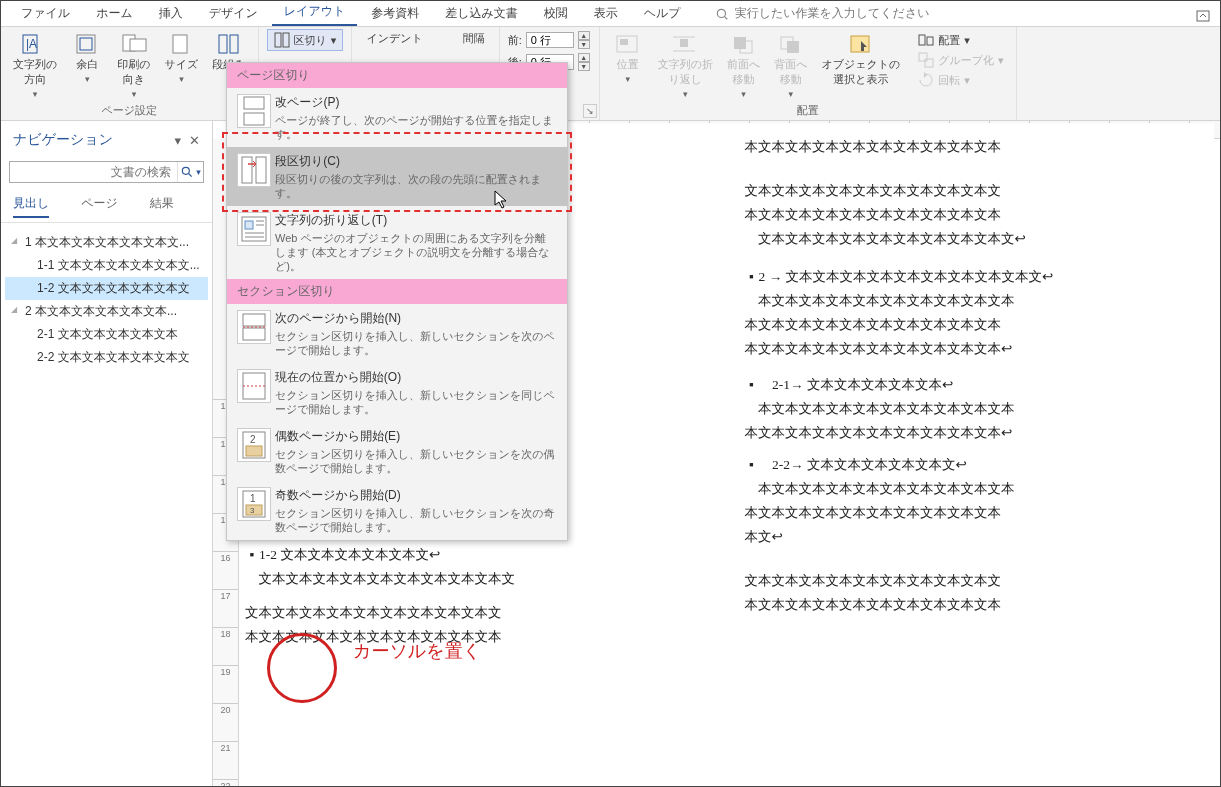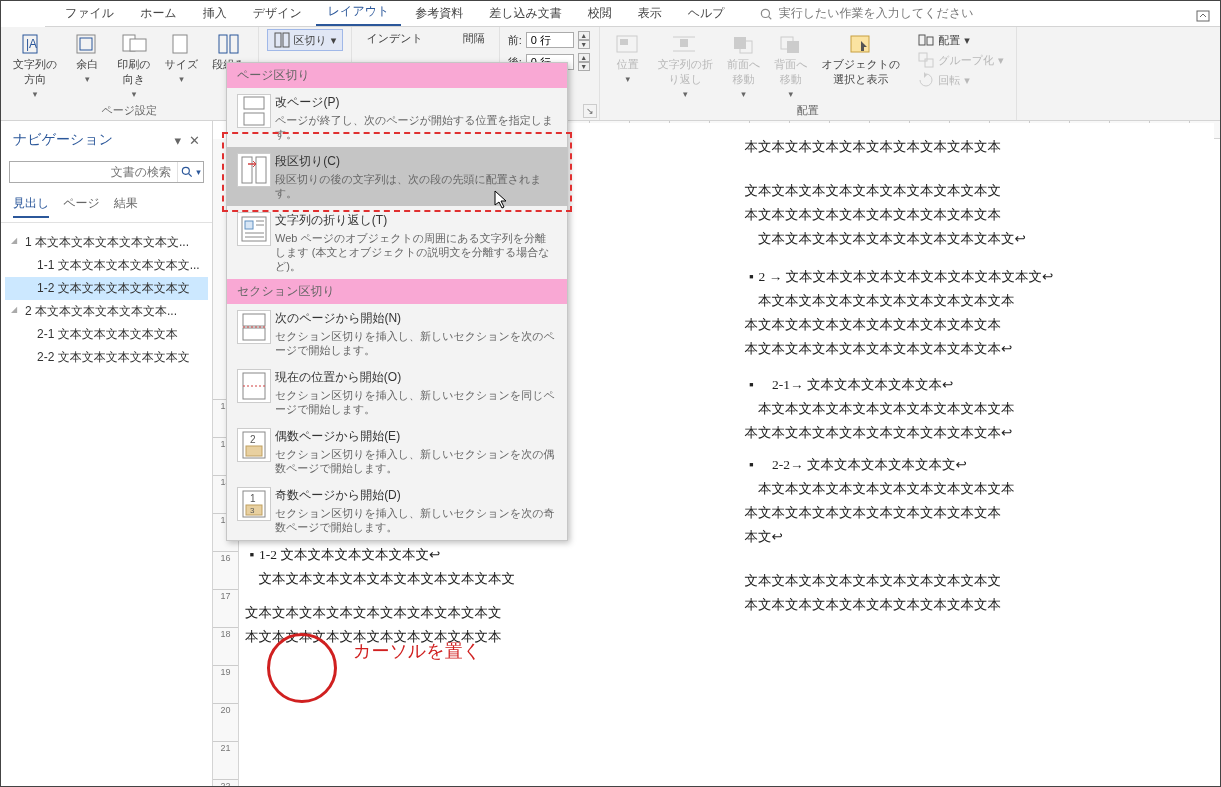--- a/index.html
+++ b/index.html
@@ -1,17 +1,17 @@
 <!DOCTYPE html>
 <html><head>
 <meta charset="utf-8">
 <style>
 * { box-sizing: border-box; margin: 0; padding: 0; }
 body { font-family: "Yu Gothic UI", "Meiryo", sans-serif; font-size: 12px; background: #fff; color: #333; overflow: hidden; width: 1221px; height: 787px; border: 1px solid #444; }
-.tabs { display: flex; background: #fff; border-bottom: 1px solid #d4d4d4; height: 26px; align-items: flex-end; padding-left: 8px; gap: 2px; margin-left: 44px; }
+.tabs { display: flex; background: #fff; border-bottom: 1px solid #d4d4d4; height: 26px; align-items: flex-end; padding-left: 8px; gap: 2px; }
 .tab { padding: 4px 12px; font-size: 12px; color: #444; cursor: pointer; }
 .tab.active { color: #2b579a; border-bottom: 2px solid #2b579a; }
 .tell-me { display: flex; align-items: center; gap: 6px; color: #777; margin-left: 12px; padding: 4px 8px; }
 .collapse-btn { margin-left: auto; padding: 4px 10px; color: #555; }
 .ribbon { display: flex; background: #f3f3f3; border-bottom: 1px solid #d4d4d4; height: 94px; }
 .rgroup { border-right: 1px solid #e1e1e1; padding: 4px 8px 2px; display: flex; flex-direction: column; justify-content: space-between; }
 .rgroup-label { text-align: center; font-size: 11px; color: #666; padding-top: 2px; }
 .rgroup-content { display: flex; gap: 6px; align-items: flex-start; }
 .big-btn { display: flex; flex-direction: column; align-items: center; gap: 2px; padding: 2px 4px; font-size: 11px; color: #444; min-width: 40px; text-align: center; }
 .big-btn.disabled { color: #b8b8b8; }
@@ -26,21 +26,21 @@
 .dlauncher { position: absolute; bottom: 2px; right: 2px; width: 14px; height: 14px; border: 1px solid #ccc; font-size: 9px; text-align: center; line-height: 12px; color: #666; }
 .rgroup { position: relative; }
 
 .main { display: flex; height: calc(787px - 26px - 94px - 2px); }
 .nav-pane { width: 212px; border-right: 1px solid #d4d4d4; background: #fff; display: flex; flex-direction: column; }
 .nav-title { padding: 10px 12px 8px; font-size: 14px; color: #2b579a; display: flex; align-items: center; justify-content: space-between; }
 .nav-close { color: #666; font-size: 13px; }
 .nav-search { display: flex; margin: 4px 8px; border: 1px solid #ababab; }
 .nav-search input { flex: 1; border: none; padding: 3px 6px; font-size: 12px; outline: none; text-align: right; }
 .nav-search-btn { width: 28px; display: flex; align-items: center; justify-content: center; border-left: 1px solid #e1e1e1; color: #2b579a; }
-.nav-tabs { display: flex; gap: 14px; padding: 8px 12px 4px; font-size: 12px; color: #666; border-bottom: 1px solid #e1e1e1; }
+.nav-tabs { display: flex; gap: 32px; padding: 8px 12px 4px; font-size: 12px; color: #666; border-bottom: 1px solid #e1e1e1; }
 .nav-tab.active { color: #2b579a; border-bottom: 2px solid #2b579a; padding-bottom: 4px; }
 .nav-tab { padding-bottom: 4px; }
 .nav-tree { padding: 8px 4px; overflow: auto; flex: 1; }
 .tree-item { padding: 3px 8px 3px 26px; font-size: 12px; color: #333; white-space: nowrap; overflow: hidden; text-overflow: ellipsis; position: relative; border-left: 2px solid transparent; }
 .tree-item.l0 { padding-left: 18px; }
 .tree-item.l1 { padding-left: 30px; }
 .tree-item.sel { background: #cce8ff; }
 .tree-item::before { content: "◢"; color: #aaa; font-size: 8px; position: absolute; left: 4px; top: 5px; }
 .tree-item.noexp::before { content: ""; }
 .tree-item.l1::before { left: 16px; content: ""; }

